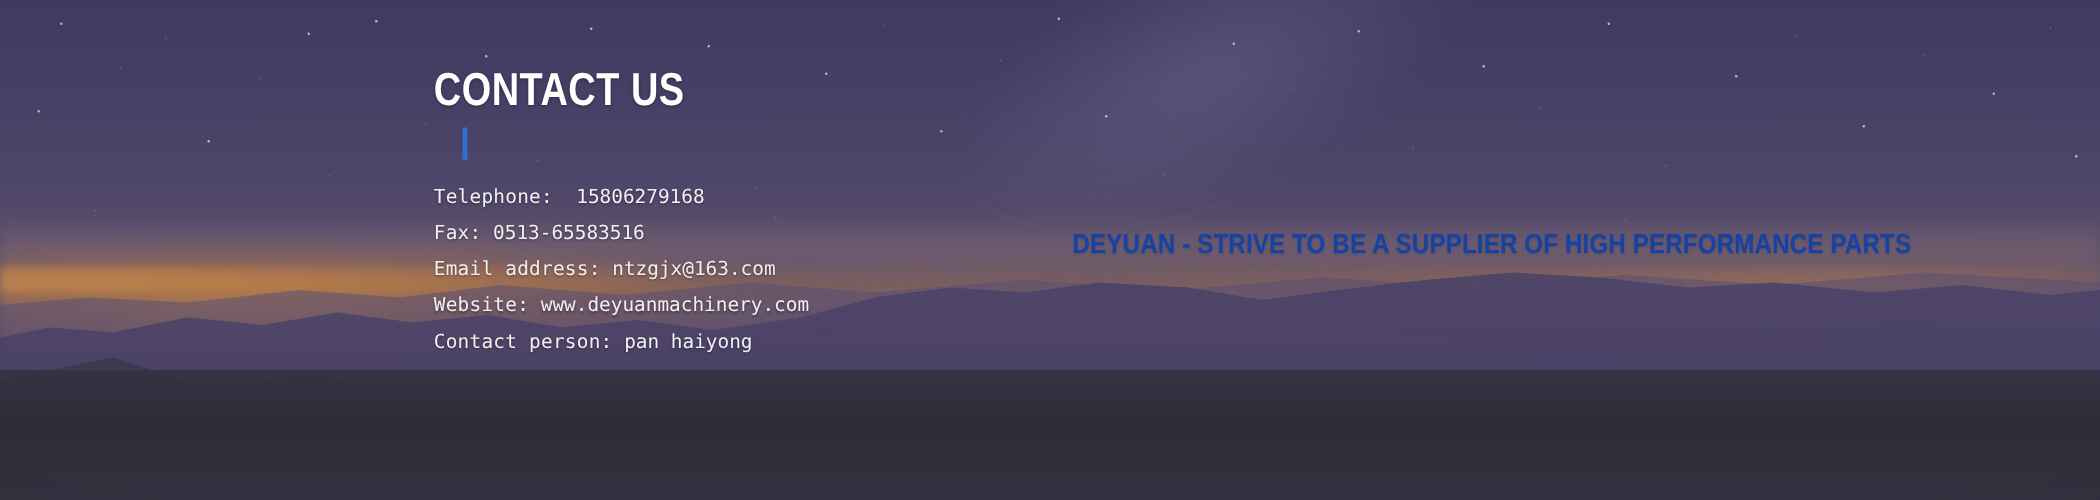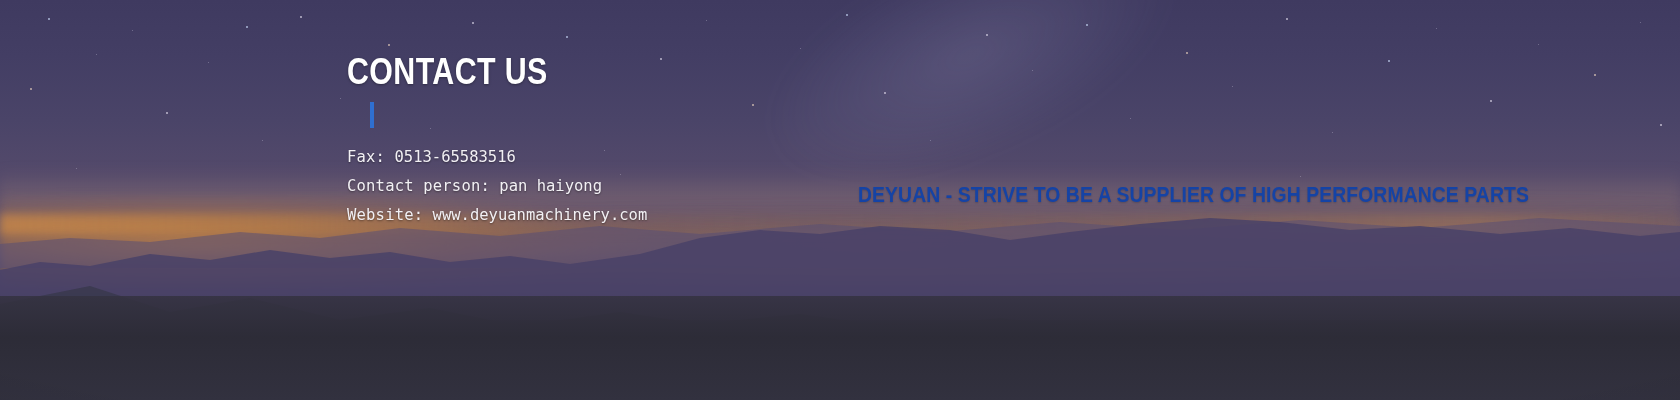--- a/index.html
+++ b/index.html
@@ -267,26 +267,32 @@
 
   <div class="foreground-dark"></div>
   <div class="vignette"></div>
 
   <div class="contact-block">
     <h2 class="contact-title">CONTACT US</h2>
     <span class="title-accent"></span>
 
     <ul class="contact-list">
       <li class="contact-line">
+        <span class="label">Telephone:</span>&nbsp;&nbsp;<span class="value">15806279168</span>
+      </li>
+      <li class="contact-line">
         <span class="label">Fax:</span>&nbsp;<span class="value">0513-65583516</span>
       </li>
       <li class="contact-line">
+        <span class="label">Email address:</span>&nbsp;<span class="value">ntzgjx@163.com</span>
+      </li>
+      <li class="contact-line">
+        <span class="label">Website:</span>&nbsp;<span class="value">www.deyuanmachinery.com</span>
+      </li>
+      <li class="contact-line">
         <span class="label">Contact person:</span>&nbsp;<span class="value">pan haiyong</span>
-      </li>
-      <li class="contact-line">
-        <span class="label">Website:</span>&nbsp;<span class="value">www.deyuanmachinery.com</span>
       </li>
     </ul>
   </div>
 
   <div class="slogan">DEYUAN - STRIVE TO BE A SUPPLIER OF HIGH PERFORMANCE PARTS</div>
 
 </div>
 
 </body></html>

